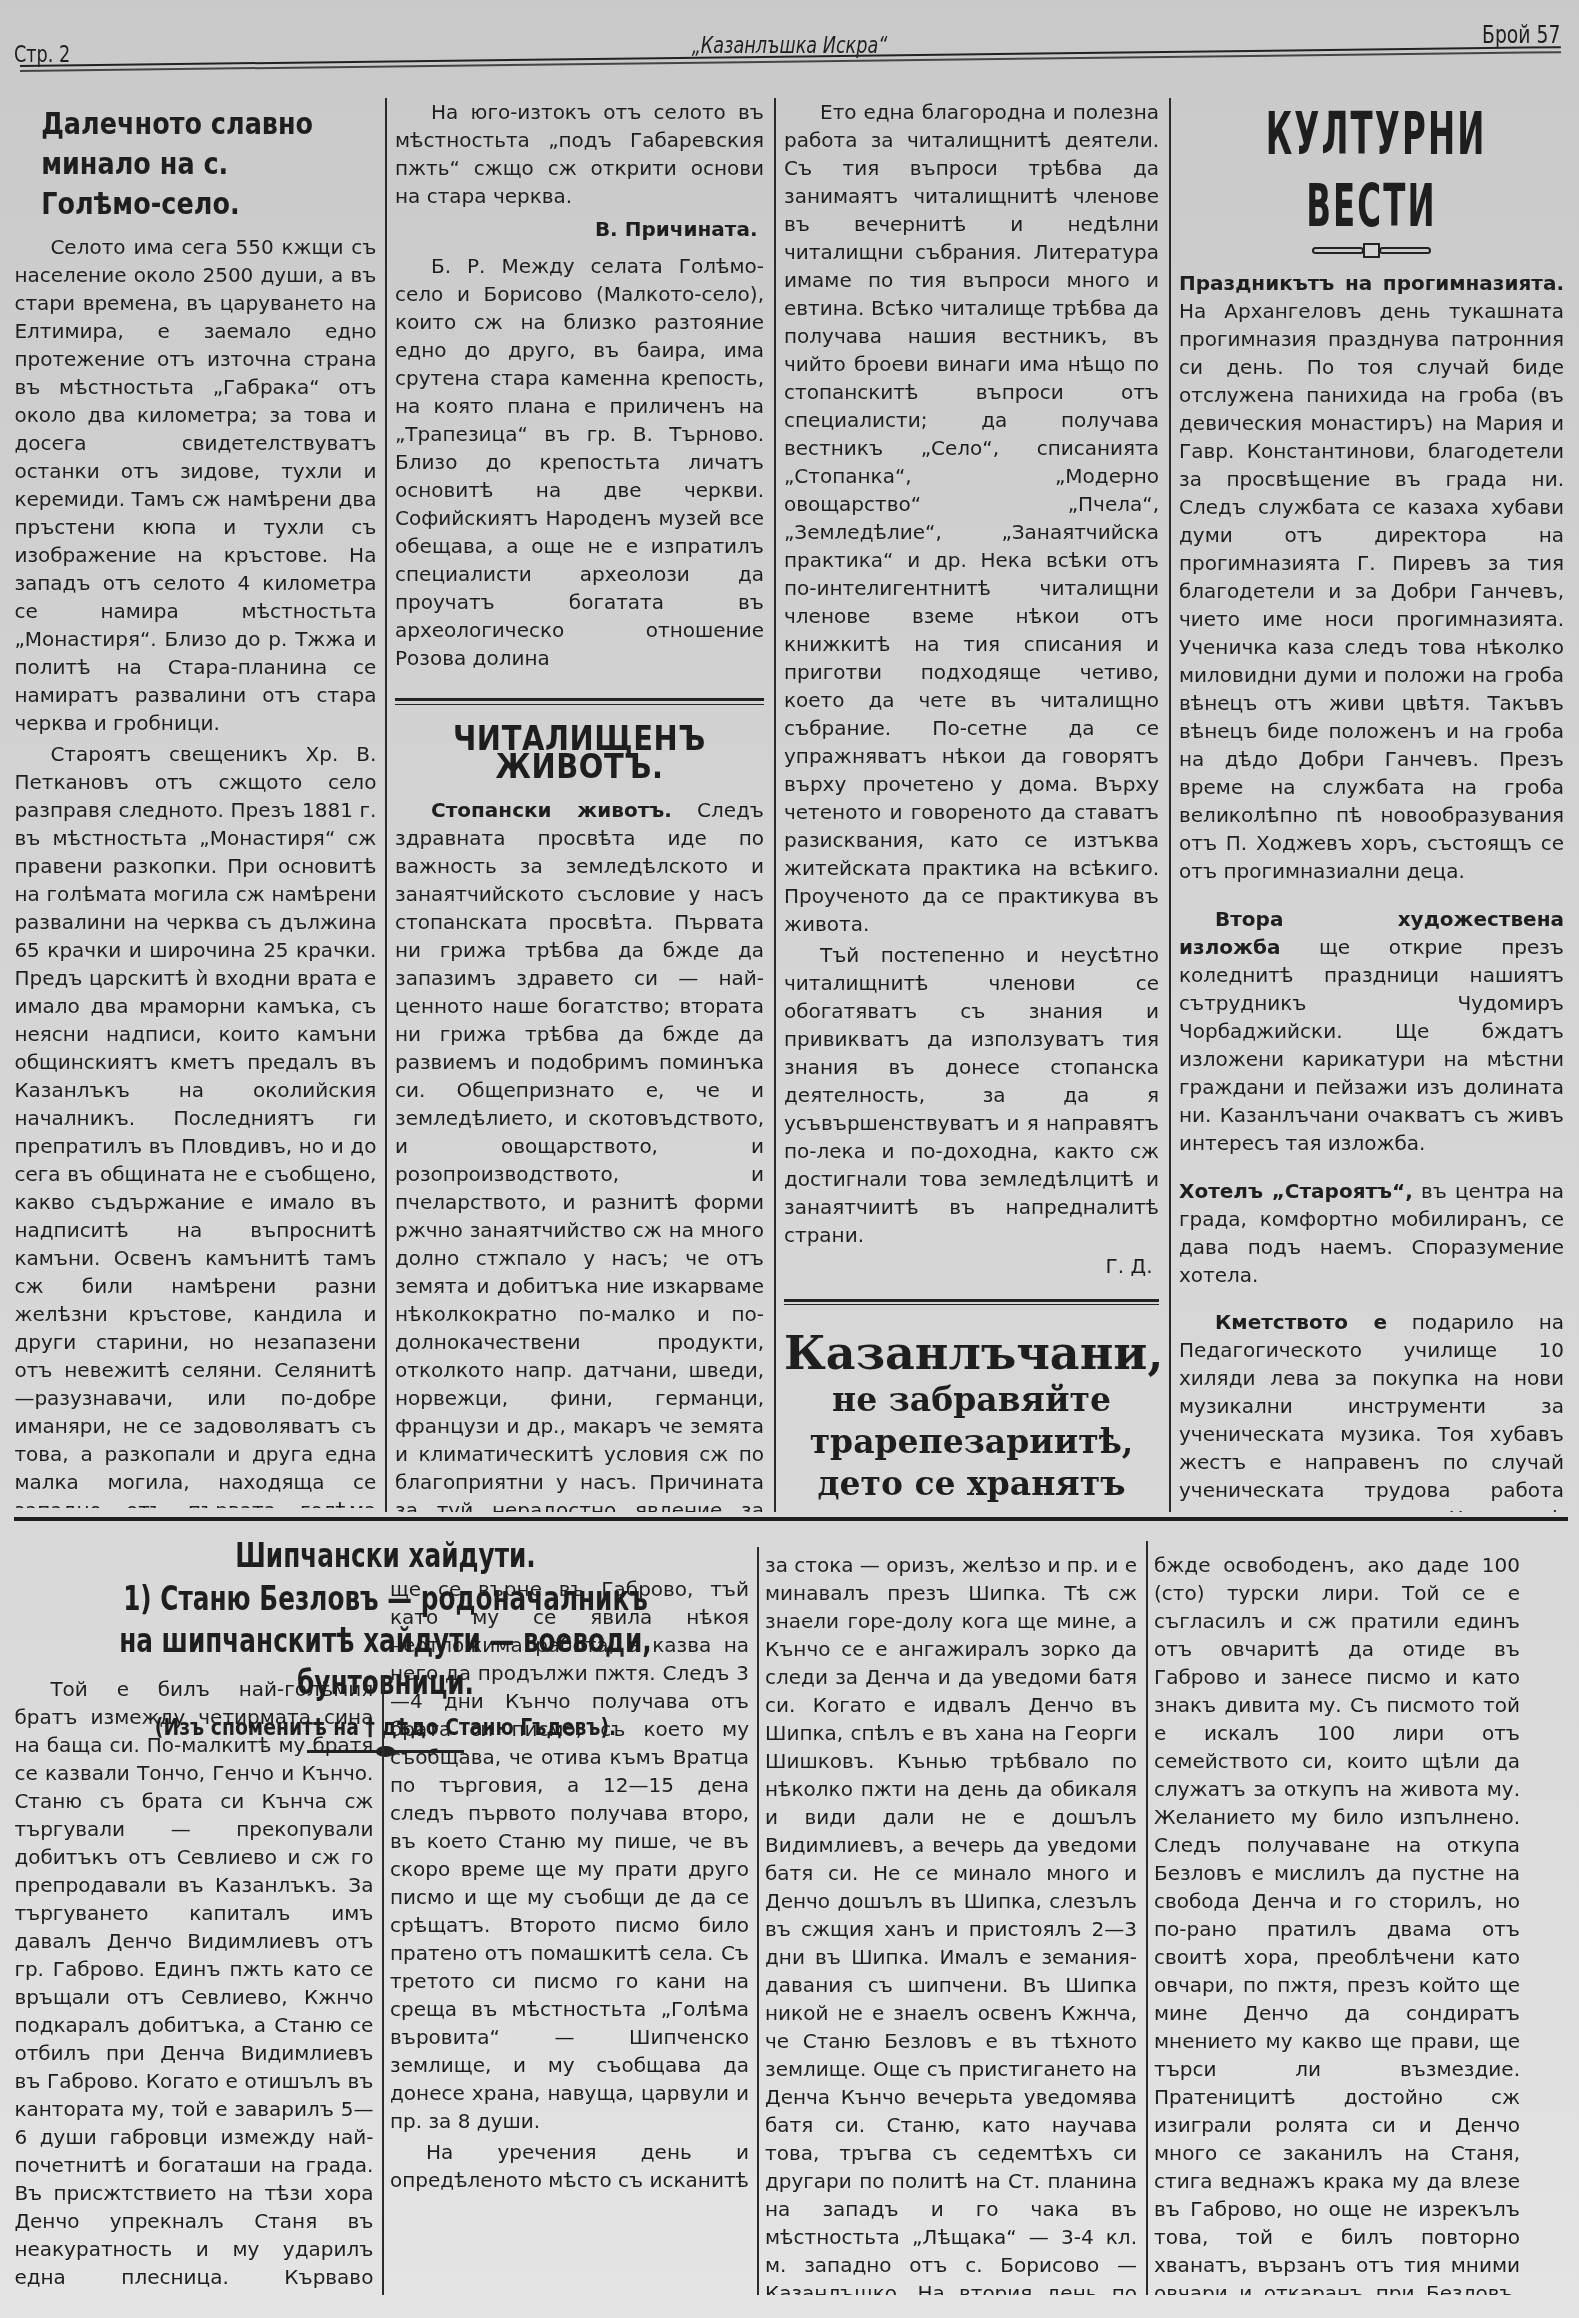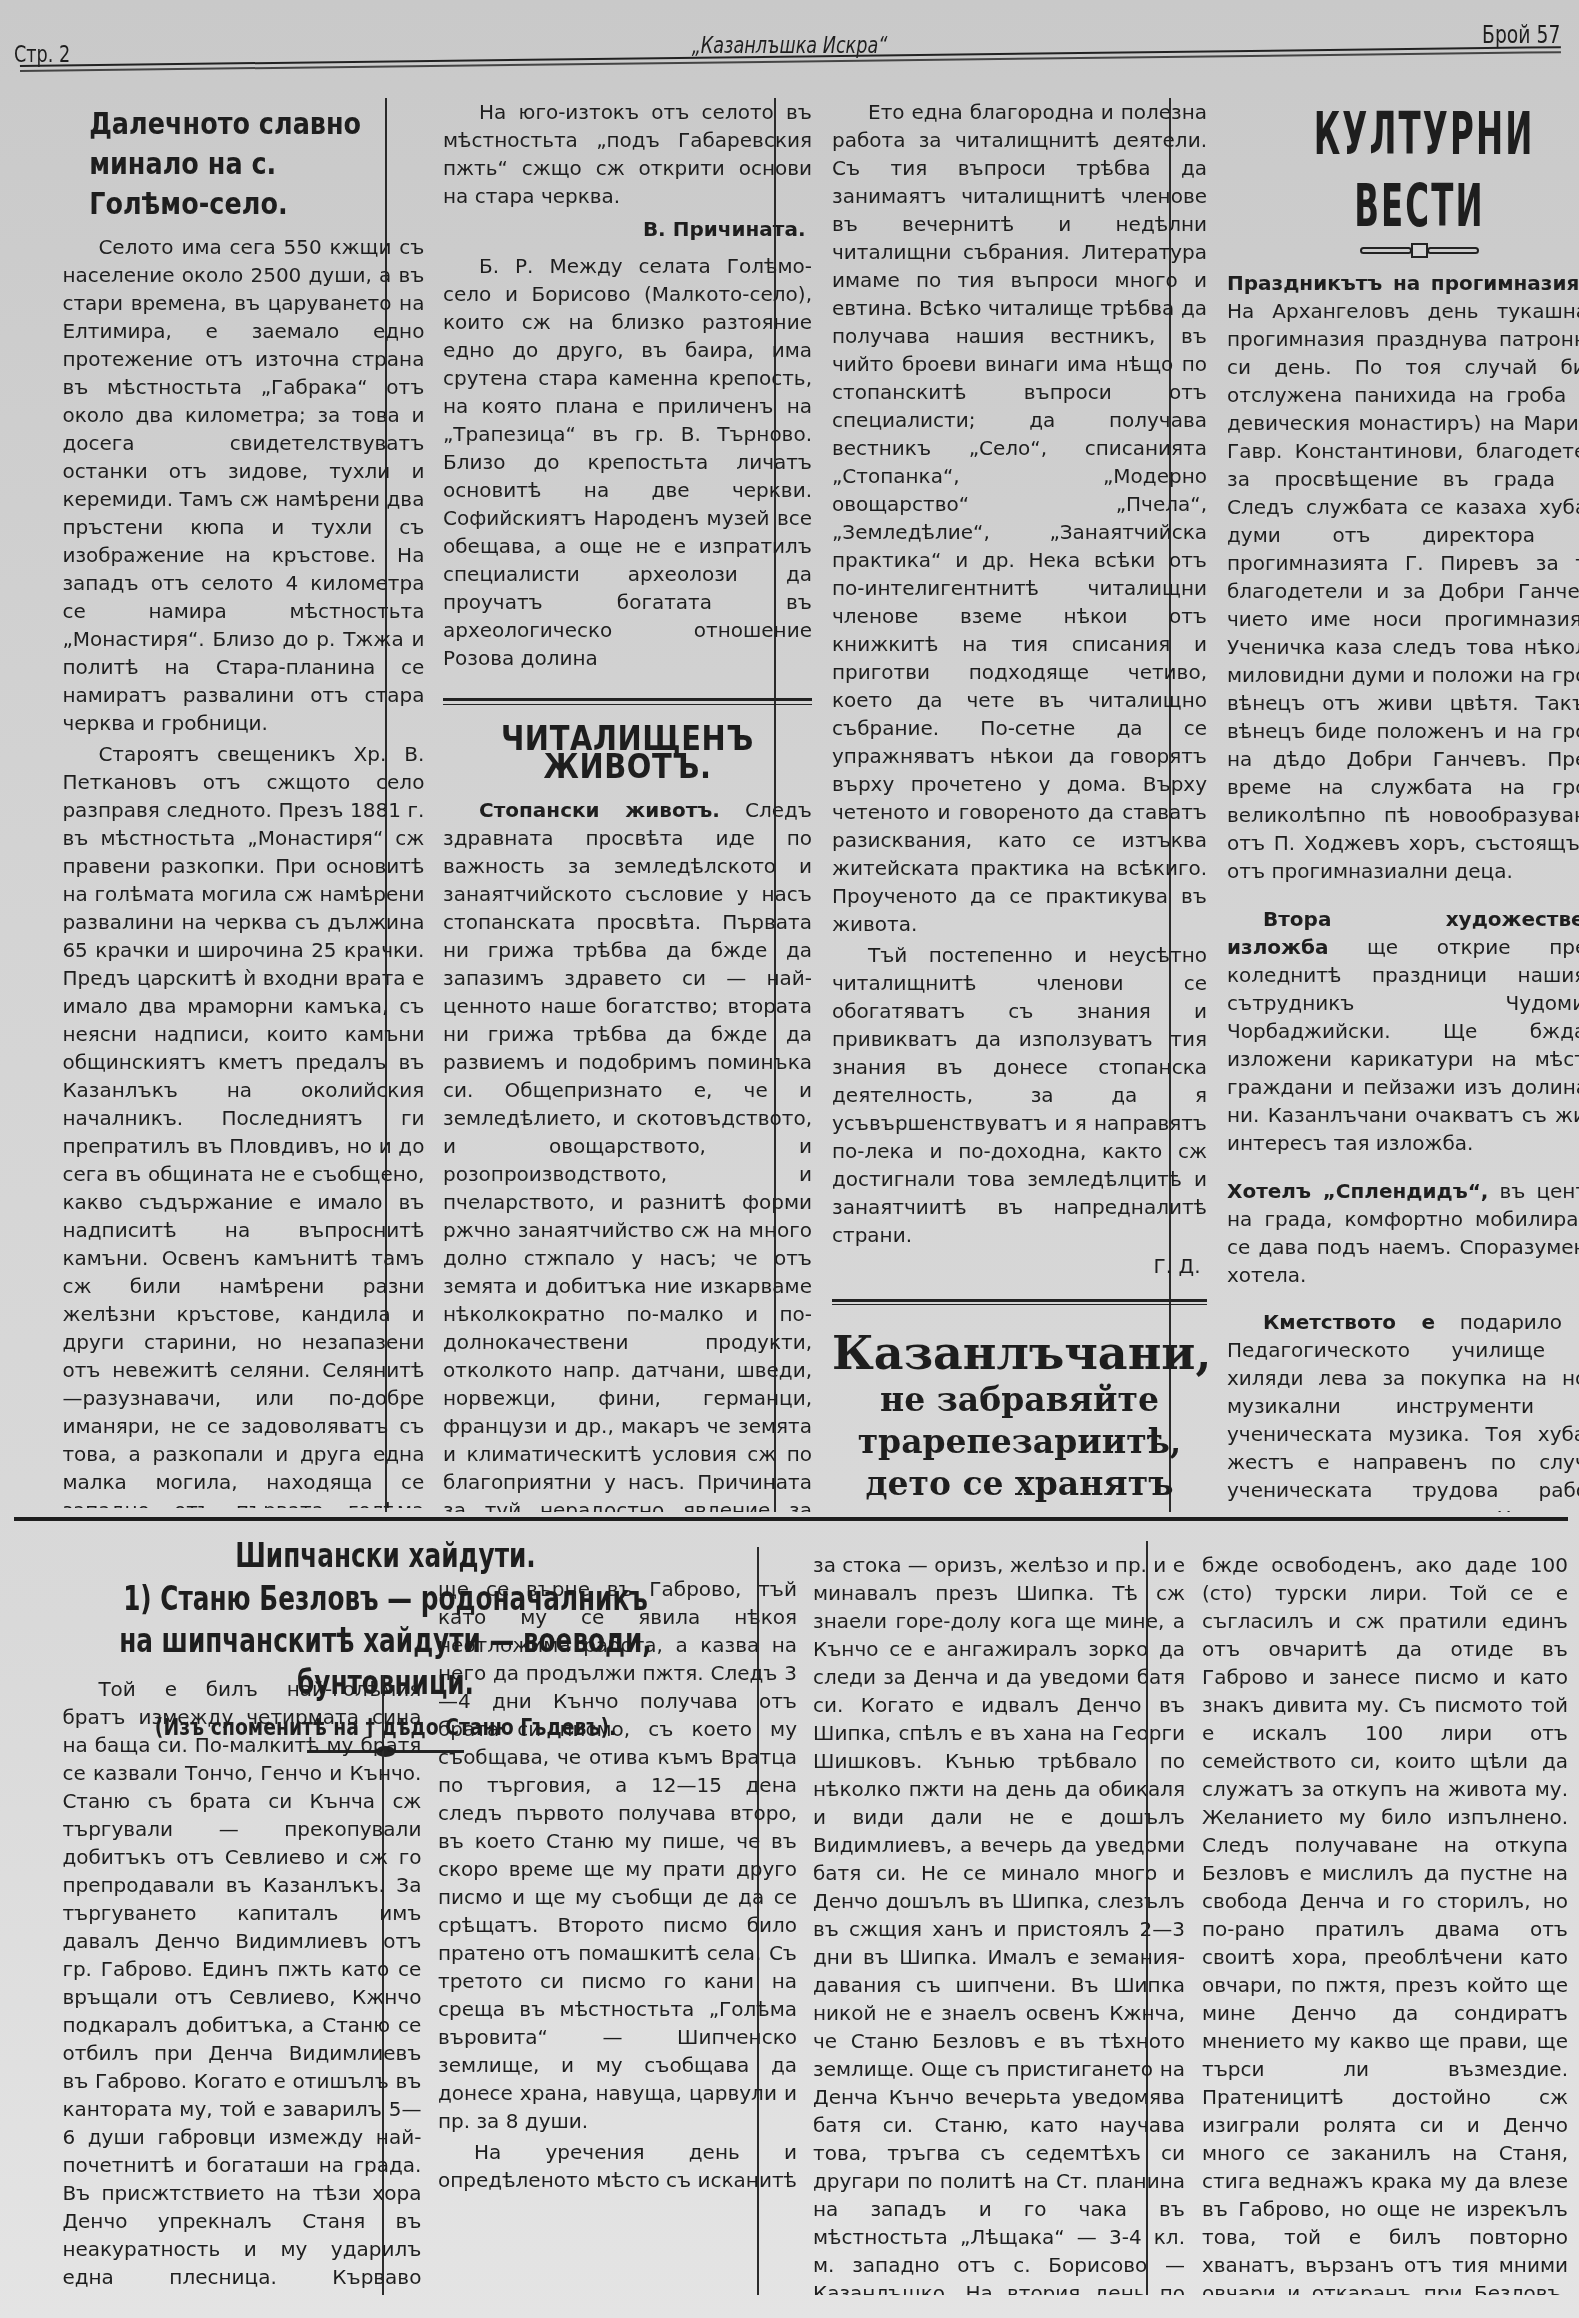--- a/index.html
+++ b/index.html
@@ -9,21 +9,21 @@
     font-family: "DejaVu Sans", sans-serif;
     color: #1e1e1e;
     background: linear-gradient(180deg, #c9c9c9 0%, #d4d4d4 40%, #d9d9d9 70%, #e4e4e4 100%);
   }
   .page-header { position: absolute; left: 0; top: 0; width: 1579px; height: 91px; }
   .page-num { position: absolute; left: 14.4px; top: 40px; font-size: 23.5px; font-family: "DejaVu Sans", sans-serif; transform: scaleX(0.75); transform-origin: left; }
   .paper-title { position: absolute; left: 0; width: 1579px; top: 31px; text-align: center; font-size: 23.5px; font-style: italic; transform: scaleX(0.75); }
   .issue-num { position: absolute; right: 18.3px; top: 19.6px; font-size: 25px; transform: scaleX(0.75); transform-origin: right; }
   .header-rule { position: absolute; left: 19.6px; top: 65px; width: 1541px; height: 6.5px; border-top: 2.6px solid #222; border-bottom: 2px solid #444; transform: rotate(-0.7deg); transform-origin: left; }
 
-  .col { position: absolute; font-size: 20px; line-height: 28px; text-align: justify; margin-left: 48px; }
+  .col { position: absolute; font-size: 20px; line-height: 28px; text-align: justify; }
   .col p { text-indent: 36px; margin-bottom: 2.6px; }
   .col p.noind { text-indent: 0; }
   .vrule { position: absolute; width: 2px; background: #2a2a2a; }
 
   .art-title { font-weight: bold; font-size: 30px; line-height: 40px; text-align: center; transform: scaleX(0.85); margin-bottom: 9.1px; }
   .signature { text-align: right; font-weight: bold; margin: 5.2px 6.5px 9.1px 0; }
   .initials { text-align: right; margin: 3.9px 6.5px 0 0; }
 
   .section-rule { height: 6.5px; border-top: 3.9px solid #222; border-bottom: 1.3px solid #222; margin: 26px 0 19.6px 0; }
   .section-head { font-weight: bold; font-size: 34px; text-align: center; letter-spacing: 0.7px; transform: scaleX(0.85); margin-bottom: 15.7px; }
@@ -99,21 +99,21 @@
       <span class="knob"></span>
       <span class="bar"></span>
   </div>
   <div class="news">
     <p class="noind"><span class="bold-lead">Праздникътъ на прогимназията.</span> <span>На Архангеловъ день тукашната прогимназия празднува патронния си день. По тоя случай биде отслужена панихида на гроба (въ девическия монастиръ) на Мария и Гавр. Константинови, благодетели за просвѣщение въ града ни. Следъ службата се казаха хубави думи отъ директора на прогимназията Г. Пиревъ за тия благодетели и за Добри Ганчевъ, чието име носи прогимназията. Ученичка каза следъ това нѣколко миловидни думи и положи на гроба вѣнецъ отъ живи цвѣтя. Такъвъ вѣнецъ биде положенъ и на гроба на дѣдо Добри Ганчевъ. Презъ време на службата на гроба великолѣпно пѣ новообразувания отъ П. Ходжевъ хоръ, състоящъ се отъ прогимназиални деца.</span></p>
   </div>
   <div class="news">
     <p><span class="bold-lead">Втора художествена изложба</span> <span>ще открие презъ коледнитѣ праздници нашиятъ сътрудникъ Чудомиръ Чорбаджийски. Ще бждатъ изложени карикатури на мѣстни граждани и пейзажи изъ долината ни. Казанлъчани очакватъ съ живъ интересъ тая изложба.</span></p>
   </div>
   <div class="news">
-    <p class="noind"><span class="bold-lead">Хотелъ „Сплендидъ“,</span> <span>въ центра на града, комфортно мобилиранъ, се дава подъ наемъ. Споразумение хотела.</span></p>
+    <p class="noind"><span class="bold-lead">Хотелъ „Староятъ“,</span> <span>въ центра на града, комфортно мобилиранъ, се дава подъ наемъ. Споразумение хотела.</span></p>
   </div>
   <div class="news">
     <p><span class="bold-lead">Кметството е</span> <span>подарило на Педагогическото училище 10 хиляди лева за покупка на нови музикални инструменти за ученическата музика. Тоя хубавъ жестъ е направенъ по случай ученическата трудова работа напоследъкъ. Ученицитѣ използуватъ трудовитѣ си дни отъ известно време въ работа, която се посочва отъ кметството.</span></p>
   </div>
 
 </div>
 
 <div class="mid-rule"></div>
 
 <div class="bottom-titles">

